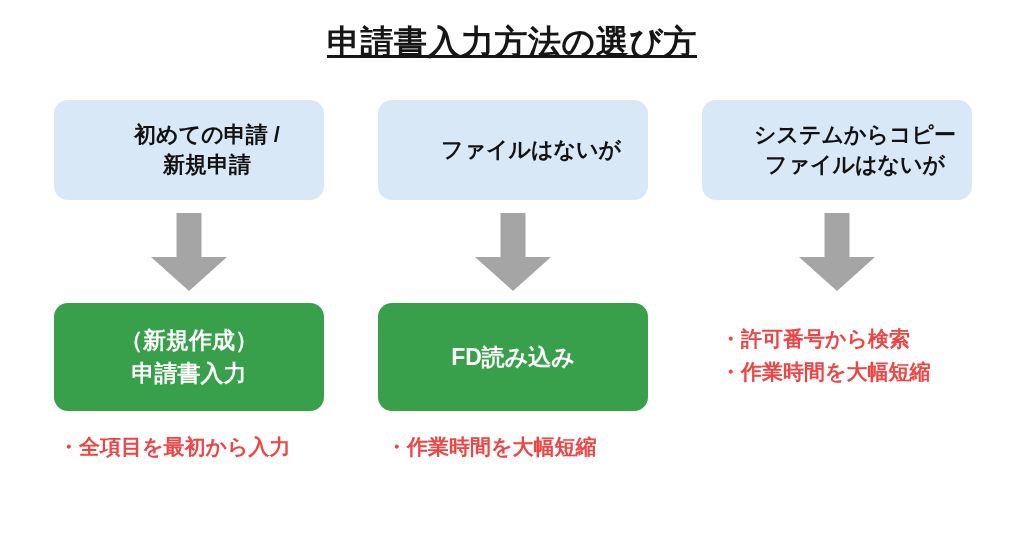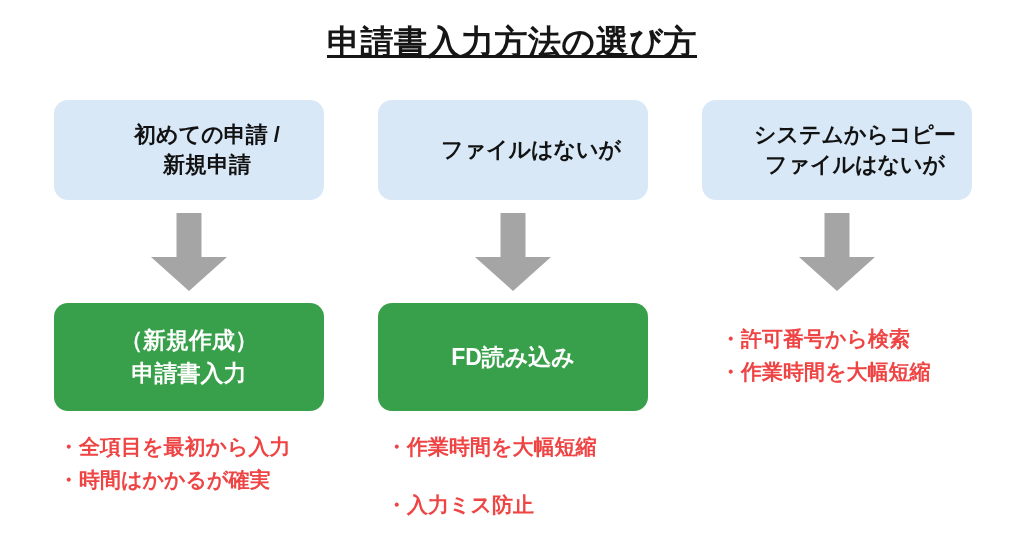--- a/index.html
+++ b/index.html
@@ -154,21 +154,20 @@
         </svg>
       </div>
 
       <div class="act-box">
         <div class="act-line">（新規作成）</div>
         <div class="act-line">申請書入力</div>
       </div>
 
       <div class="bullets">
         <div class="bullet">・全項目を最初から入力</div>
-        <div class="bullet">・時間はかかるが確実</div>
       </div>
 
     </div>
 
     <div class="column col-2">
 
       <div class="cond-box">
         <div class="cond-line">ファイルはないが</div>
       </div>
 
@@ -177,21 +176,20 @@
           <polygon points="25.5,0 50.5,0 50.5,44 76,44 38,78 0,44 25.5,44" fill="#a5a5a5"></polygon>
         </svg>
       </div>
 
       <div class="act-box">
         <div class="act-line">FD読み込み</div>
       </div>
 
       <div class="bullets">
         <div class="bullet">・作業時間を大幅短縮</div>
-        <div class="bullet">・入力ミス防止</div>
       </div>
 
     </div>
 
     <div class="column col-3">
 
       <div class="cond-box">
         <div class="cond-line">システムからコピー</div>
         <div class="cond-line">ファイルはないが</div>
       </div>

